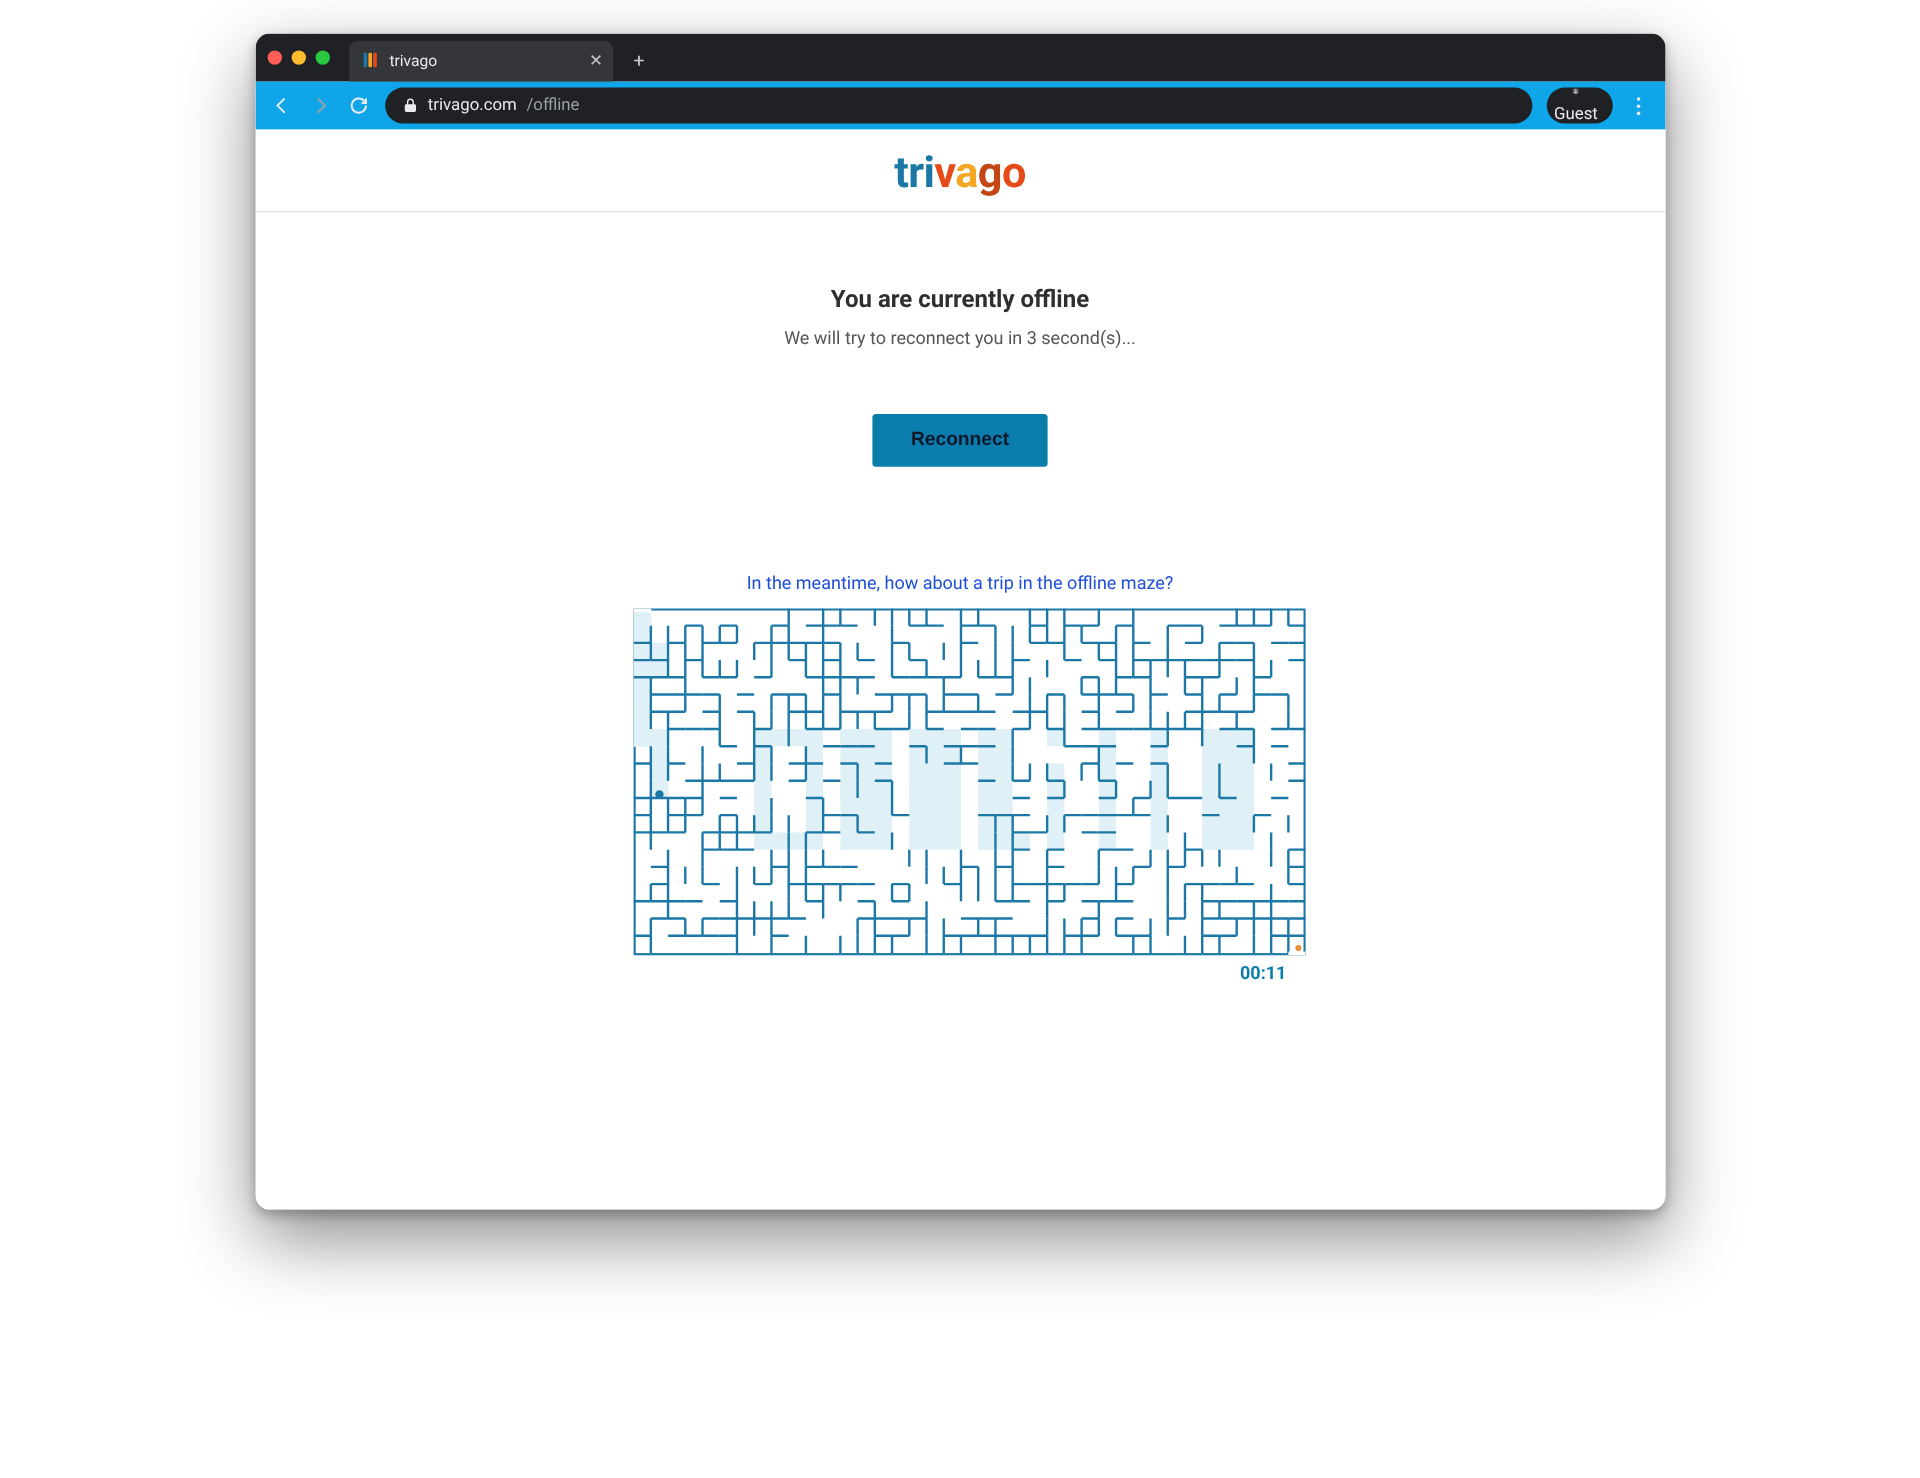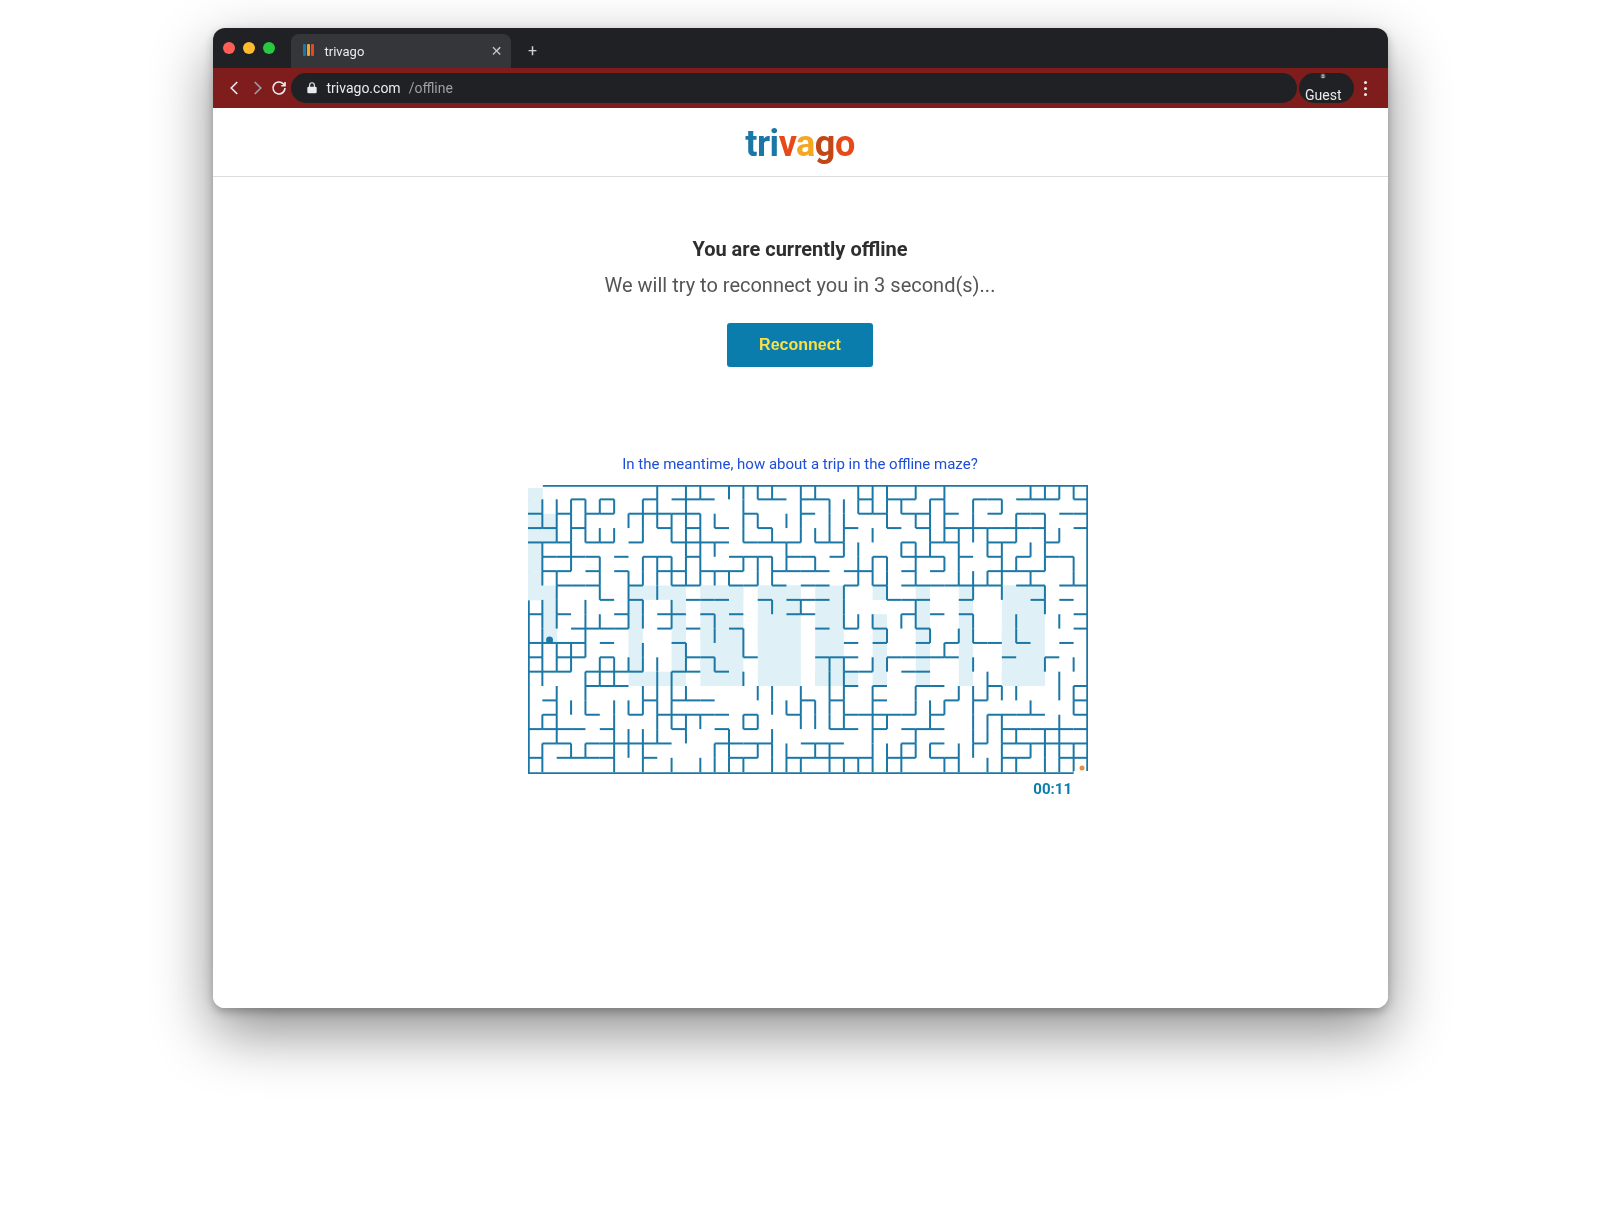--- a/index.html
+++ b/index.html
@@ -14,21 +14,21 @@
   .dot.red   { background:#ff5f57; }
   .dot.yel   { background:#febc2e; }
   .dot.grn   { background:#28c840; }
   .tab { position:relative; height:34px; min-width:220px; max-width:240px; margin-bottom:0; padding:0 30px 0 12px; background:#35363a; border-radius:8px 8px 0 0; display:flex; align-items:center; gap:8px; color:#e8eaed; font-size:13px; overflow:hidden; }
   .tab .favicon { width:14px; height:14px; display:inline-block; }
   .tab .favicon span { display:inline-block; width:3px; height:12px; margin-right:1px; border-radius:1px; }
   .tab .close { position:absolute; right:8px; top:50%; transform:translateY(-50%); color:#c6c6c6; font-size:14px; cursor:pointer; line-height:1; }
   .newtab { margin-left:10px; margin-bottom:6px; width:24px; height:24px; border-radius:50%; display:flex; align-items:center; justify-content:center; color:#cfcfcf; font-size:16px; cursor:pointer; }
 
   
-  .toolbar { height:40px; background:#7f1d1d; display:flex; align-items:center; gap:2px; padding:12px 12px; color:#cfcfcf; }
+  .toolbar { height:40px; background:#0ea5e9; display:flex; align-items:center; gap:12px; padding:12px 12px; color:#cfcfcf; }
   .nav-btn { width:20px; height:20px; display:flex; align-items:center; justify-content:center; color:#9aa0a6; }
   .nav-btn.enabled { color:#e8eaed; cursor:pointer; }
   .nav-btn svg { width:18px; height:18px; }
   .omnibox { flex:1; height:30px; background:#202124; border-radius:16px; display:flex; align-items:center; gap:8px; padding:0 14px; color:#e8eaed; font-size:14px; }
   .omnibox .secure { color:#e8eaed; display:flex; }
   .omnibox .url-path { color:#9aa0a6;text-align:right; }
   .guest-pill { height:30px; padding:0 12px 0 6px; border-radius:16px; background:#202124; display:flex; align-items:center; gap:8px; color:#e8eaed; font-size:14px; cursor:pointer;flex-direction:column; }
   .guest-pill svg { width:20px; height:20px; }
   .kebab { width:20px; height:20px; display:flex; flex-direction:column; align-items:center; justify-content:center; gap:3px; cursor:pointer; }
   .kebab span { width:3px; height:3px; background:#e8eaed; border-radius:50%; }
@@ -39,22 +39,22 @@
   .brand-bar { border-bottom:1px solid #dcdcdc; padding:18px 0 14px; text-align:center; }
   .logo { font-size:36px; font-weight:700; letter-spacing:-0.5px; display:inline-block; line-height:1; }
   .logo .tri { color:#1b78a6; }
   .logo .v   { color:#e64a19; }
   .logo .a   { color:#f5a623; }
   .logo .g   { color:#c34616; }
   .logo .o   { color:#e64a19; }
 
   .page { max-width:680px; margin:0 auto; text-align:center; padding:60px 20px 40px; }
   h1.page-title { font-size:20px; font-weight:700; color:#2e2e2e; margin:0 0 12px; }
-  p.subtitle { font-size:20px; color:#555; margin:0 0 26px; }
-  .btn-primary { display:inline-block; background:#0a7dad; color:#fde047; border:none; padding:13px 32px; font-size:16px; font-weight:600; border-radius:3px; cursor:pointer; }
+  p.subtitle { font-size:15px; color:#555; margin:0 0 26px; }
+  .btn-primary { display:inline-block; background:#0a7dad; color:#0f172a; border:none; padding:13px 32px; font-size:16px; font-weight:600; border-radius:3px; cursor:pointer;margin-top:28px; }
 
   p.maze-lead { margin:88px 0 12px; font-size:15px; color:#1d4ed8; }
   .maze-wrap { position:relative; width:544px; margin:0 auto; }
   .maze { width:560px; height:289px; display:block; }
   .timer { position:absolute; right:0; bottom:-24px; font-weight:700; font-size:15px; color:#0a7dad; }
 </style>
 </head>
 <body>
 
 <div class="window">

